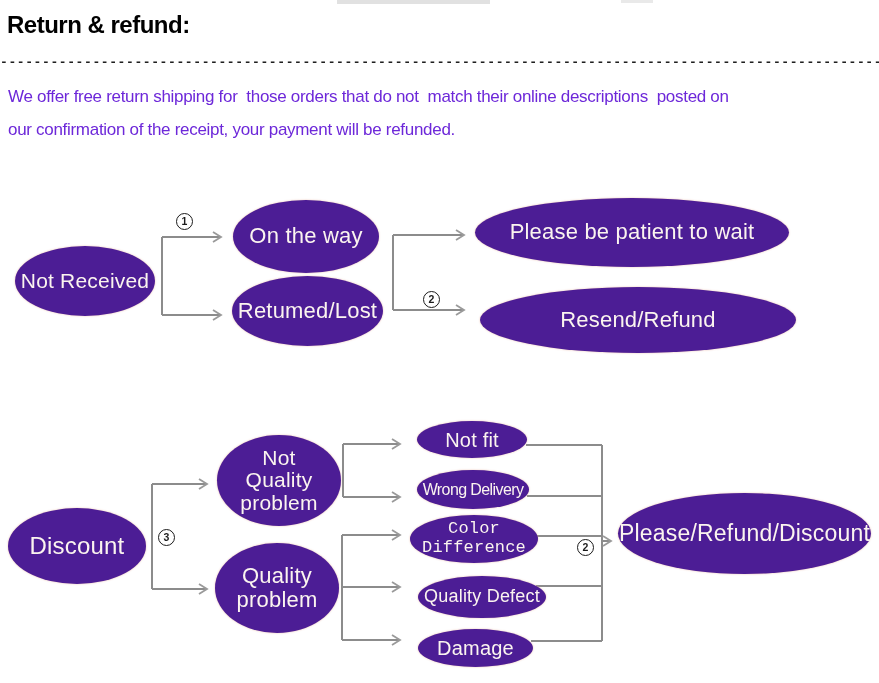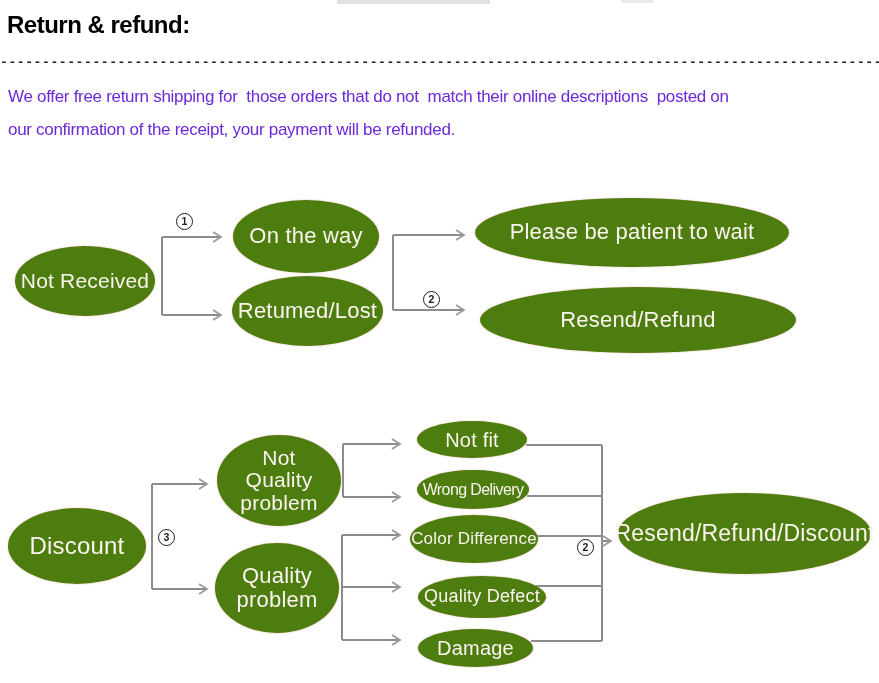--- a/index.html
+++ b/index.html
@@ -25,38 +25,38 @@
   }
   .intro{
     position:absolute;left:8px;top:80px;width:865px;
     font-size:17px;letter-spacing:-.3px;color:#6d28d9;line-height:33px;
   }
   .intro .line{white-space:pre;}
 
   .connectors{position:absolute;left:0;top:0;pointer-events:none;}
 
   .node{
-    position:absolute;border-radius:50%;background:#4d7c0f;
+    position:absolute;border-radius:50%;background:#4c1d95;
     display:flex;align-items:center;justify-content:center;text-align:center;
     color:#fbf4ef;letter-spacing:.2px;line-height:1.1;
     box-shadow:0 0 2px rgba(232,178,162,.9);
   }
   
   .n-notreceived{left:15px;top:246px;width:140px;height:70px;font-size:21px;}
   .n-ontheway{left:233px;top:200px;width:146px;height:73px;font-size:22px;}
   .n-returnedlost{left:232px;top:276px;width:151px;height:70px;font-size:22px;}
   .n-pleasewait{left:475px;top:198px;width:314px;height:69px;font-size:22px;}
   .n-resendrefund{left:480px;top:287px;width:316px;height:66px;font-size:22px;}
   
   .n-received{left:8px;top:508px;width:138px;height:76px;font-size:24px;}
   .n-notquality{left:217px;top:435px;width:124px;height:91px;font-size:21px;line-height:1.05;padding:0 14px;box-sizing:border-box;}
   .n-quality{left:215px;top:543px;width:124px;height:90px;font-size:22px;line-height:1.1;padding:0 12px;box-sizing:border-box;}
   .n-notfit{left:417px;top:421px;width:110px;height:37px;font-size:20px;}
   .n-wrongdelivery{left:417px;top:470px;width:112px;height:39px;font-size:16px;letter-spacing:-.6px;}
-  .n-colordiff{left:410px;top:515px;width:128px;height:48px;font-size:17px;}
+  .n-colordiff{left:410px;top:515px;width:128px;height:48px;font-size:17px;font-family:Liberation Mono, monospace;}
   .n-qualitydefect{left:418px;top:576px;width:128px;height:42px;font-size:18px;}
   .n-damage{left:418px;top:629px;width:115px;height:38px;font-size:20px;text-align:right;}
   .n-rrd{left:618px;top:493px;width:253px;height:81px;font-size:23px;}
 
   .badge{
     position:absolute;width:15px;height:15px;border:1.5px solid #1b1b1b;border-radius:50%;
     background:#fff;color:#1b1b1b;font-size:10.5px;font-weight:700;
     display:flex;align-items:center;justify-content:center;line-height:1;
   }
   .b1{left:176px;top:213px;}
@@ -131,18 +131,18 @@
 
   <div>
     <div class="node n-received">Discount</div>
     <div class="node n-notquality">Not Quality problem</div>
     <div class="node n-quality">Quality problem</div>
     <div class="node n-notfit">Not fit</div>
     <div class="node n-wrongdelivery">Wrong Delivery</div>
     <div class="node n-colordiff">Color Difference</div>
     <div class="node n-qualitydefect">Quality Defect</div>
     <div class="node n-damage">Damage</div>
-    <div class="node n-rrd">Resend/Refund/Discount</div>
+    <div class="node n-rrd">Please/Refund/Discount</div>
     <div class="badge b3">3</div>
     <div class="badge b4">2</div>
   </div>
 
 </div>
 
 </body></html>

